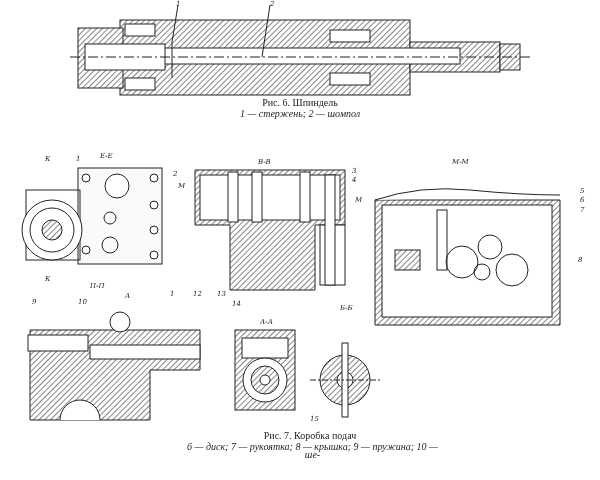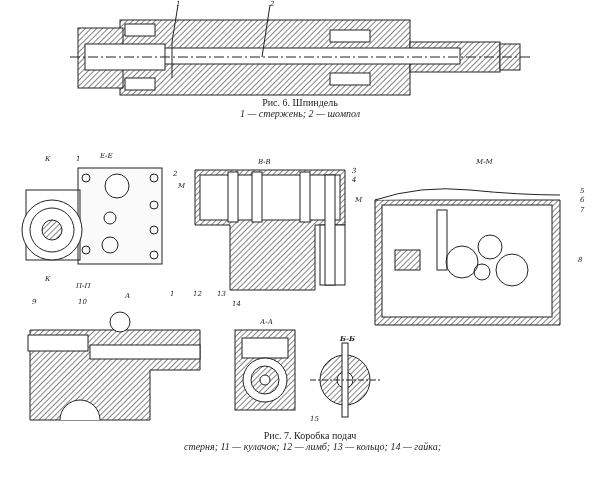--- a/index.html
+++ b/index.html
@@ -94,29 +94,29 @@
     <rect x="342" y="343" width="6" height="74" fill="#fff"></rect>
     <line x1="310" y1="380" x2="380" y2="380" stroke-dasharray="6,2,2,2"></line>
   </g>
 </svg>
 
 <div class="cap title" style="left:180px;top:97px;width:240px;">Рис. 6. Шпиндель</div>
 <div class="cap legend" style="left:180px;top:110px;width:240px;">1 — стержень; 2 — шомпол</div>
 
 <div class="cap title" style="left:160px;top:430px;width:300px;">Рис. 7. Коробка подач</div>
 <div class="cap legend" style="left:180px;top:443px;width:265px;">
-  <div>стерня; 11 — кулачок; 12 — лимб; 13 — кольцо; 14 — гайка;</div>
+  <div>6 — диск; 7 — рукоятка; 8 — крышка; 9 — пружина; 10 — ше-</div>
 </div>
 
 <div class="lbl" style="left:100px;top:152px;">Е-Е</div>
 <div class="lbl" style="left:258px;top:158px;">В-В</div>
-<div class="lbl" style="left:476px;top:158px;text-align:center;">М-М</div>
-<div class="lbl" style="left:76px;top:282px;">П-П</div>
+<div class="lbl" style="left:452px;top:158px;text-align:center;">М-М</div>
+<div class="lbl" style="left:90px;top:282px;">П-П</div>
 <div class="lbl" style="left:260px;top:318px;">А-А</div>
-<div class="lbl" style="left:340px;top:334px;font-weight:bold;">Б-Б</div>
+<div class="lbl" style="left:340px;top:304px;">Б-Б</div>
 <div class="lbl" style="left:45px;top:155px;">К</div>
 <div class="lbl" style="left:45px;top:275px;">К</div>
 <div class="lbl" style="left:178px;top:182px;">М</div>
 <div class="lbl" style="left:355px;top:196px;">М</div>
 <div class="lbl" style="left:125px;top:292px;">А</div>
 
 <div class="lbl" style="left:176px;top:0px;">1</div>
 <div class="lbl" style="left:270px;top:0px;">2</div>
 
 <div class="lbl" style="left:76px;top:155px;">1</div>

